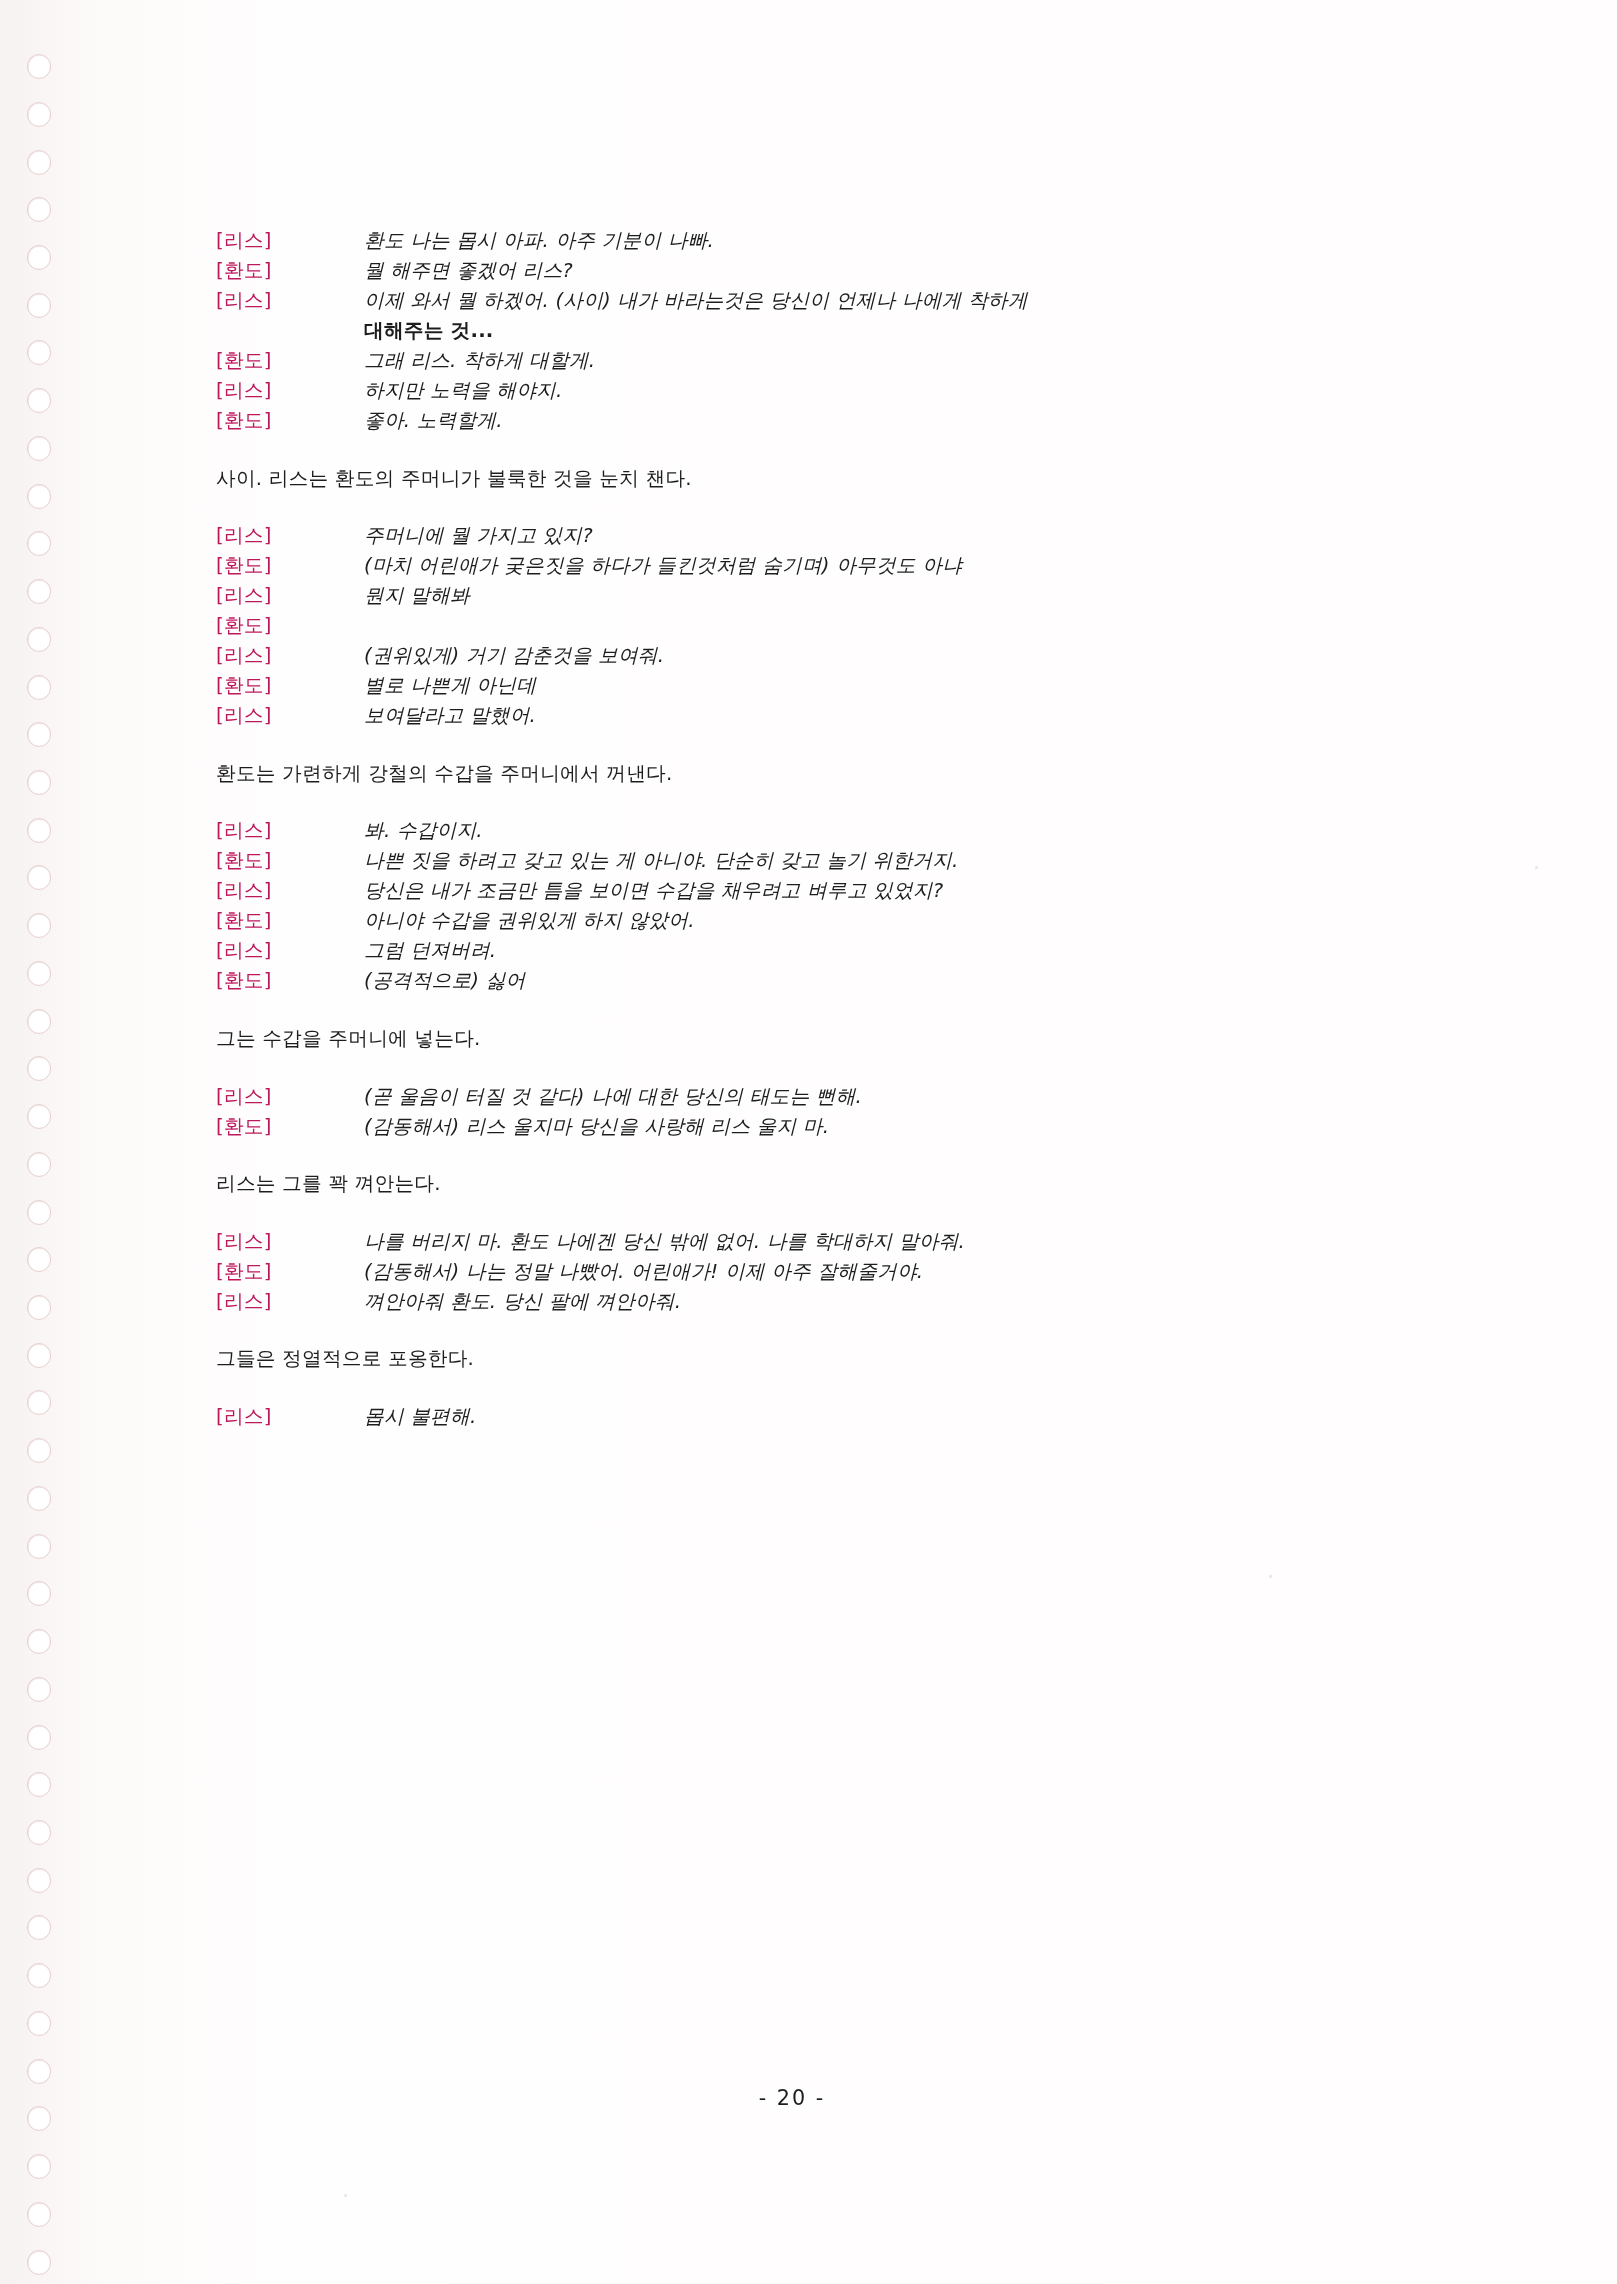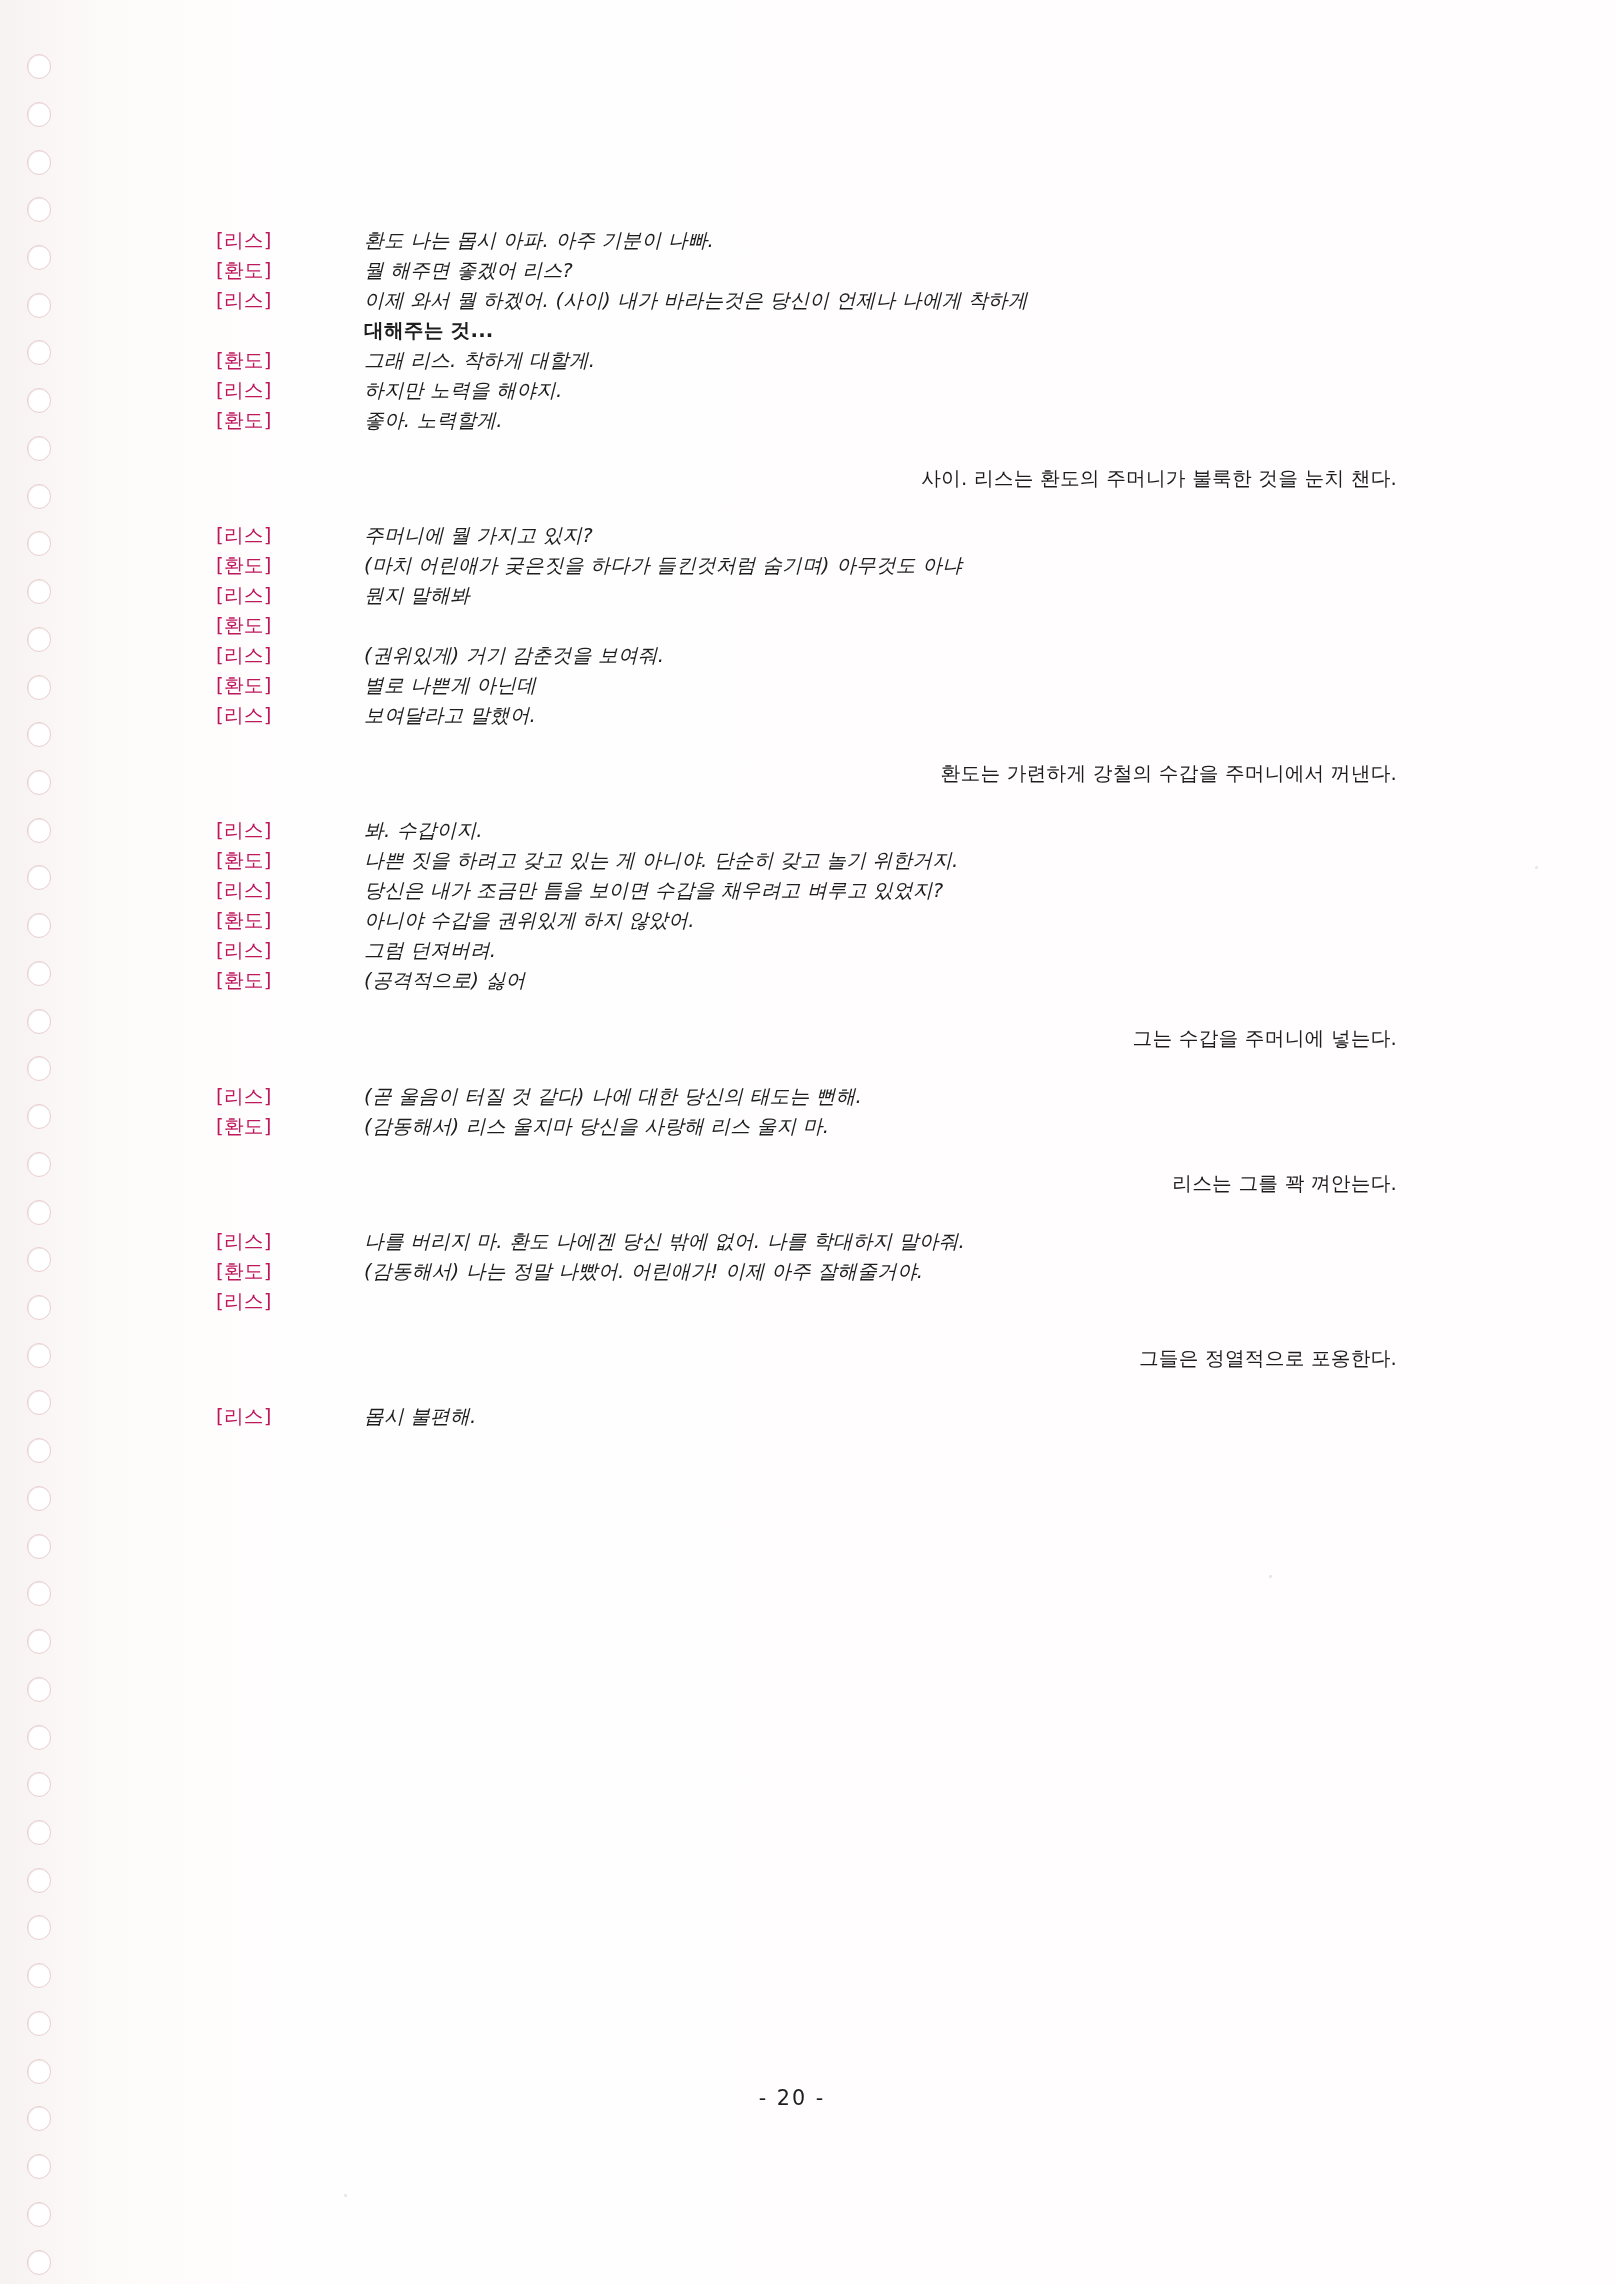--- a/index.html
+++ b/index.html
@@ -84,21 +84,20 @@
   }
   .cont {
     margin-left: 148px;
     margin-bottom: 10.3px;
     color: #1d1d1d;
     font-weight: bold;
   }
   .stage {
     margin: 0 0 10.3px 0;
     color: #1d1d1d;
-    text-align: right;
   }
   .gap {
     height: 27.6px;
   }
 
   
   .page-number {
     position: absolute;
     left: 0;
     top: 2086px;
@@ -207,21 +206,21 @@
         <div class="gap"></div>
         <div class="stage">그는 수갑을 주머니에 넣는다.</div>
         <div class="gap"></div>
         <div class="line"><div class="speaker">[리스]</div><div class="dialogue">(곧 울음이 터질 것 같다) 나에 대한 당신의 태도는 뻔해.</div></div>
         <div class="line"><div class="speaker">[환도]</div><div class="dialogue">(감동해서) 리스 울지마 당신을 사랑해 리스 울지 마.</div></div>
         <div class="gap"></div>
         <div class="stage">리스는 그를 꽉 껴안는다.</div>
         <div class="gap"></div>
         <div class="line"><div class="speaker">[리스]</div><div class="dialogue">나를 버리지 마. 환도 나에겐 당신 밖에 없어. 나를 학대하지 말아줘.</div></div>
         <div class="line"><div class="speaker">[환도]</div><div class="dialogue">(감동해서) 나는 정말 나빴어. 어린애가! 이제 아주 잘해줄거야.</div></div>
-        <div class="line"><div class="speaker">[리스]</div></div>
+        <div class="line"><div class="speaker">[리스]</div><div class="dialogue">껴안아줘 환도. 당신 팔에 껴안아줘.</div></div>
         <div class="gap"></div>
         <div class="stage">그들은 정열적으로 포옹한다.</div>
         <div class="gap"></div>
         <div class="line"><div class="speaker">[리스]</div><div class="dialogue">몹시 불편해.</div></div>
       </div>
 
     <div class="page-number">- 20 -</div>
   </div>
 </div>
 

